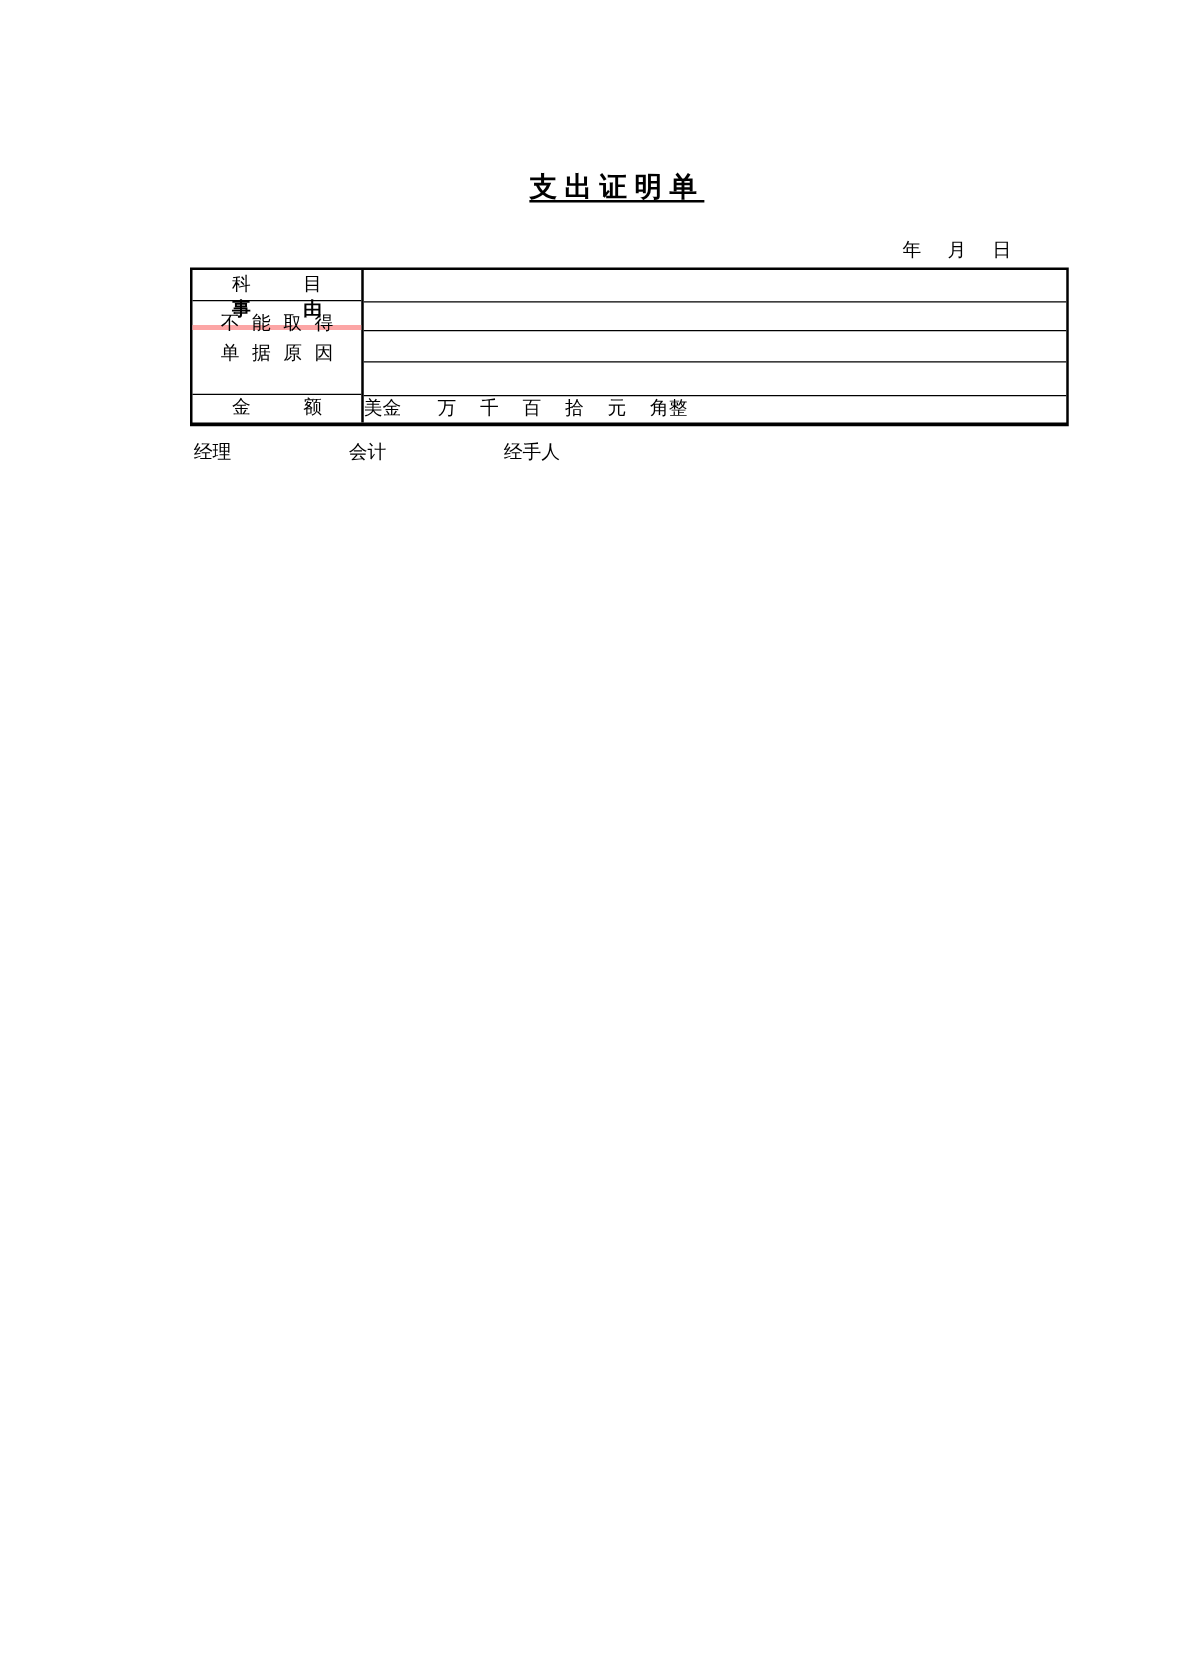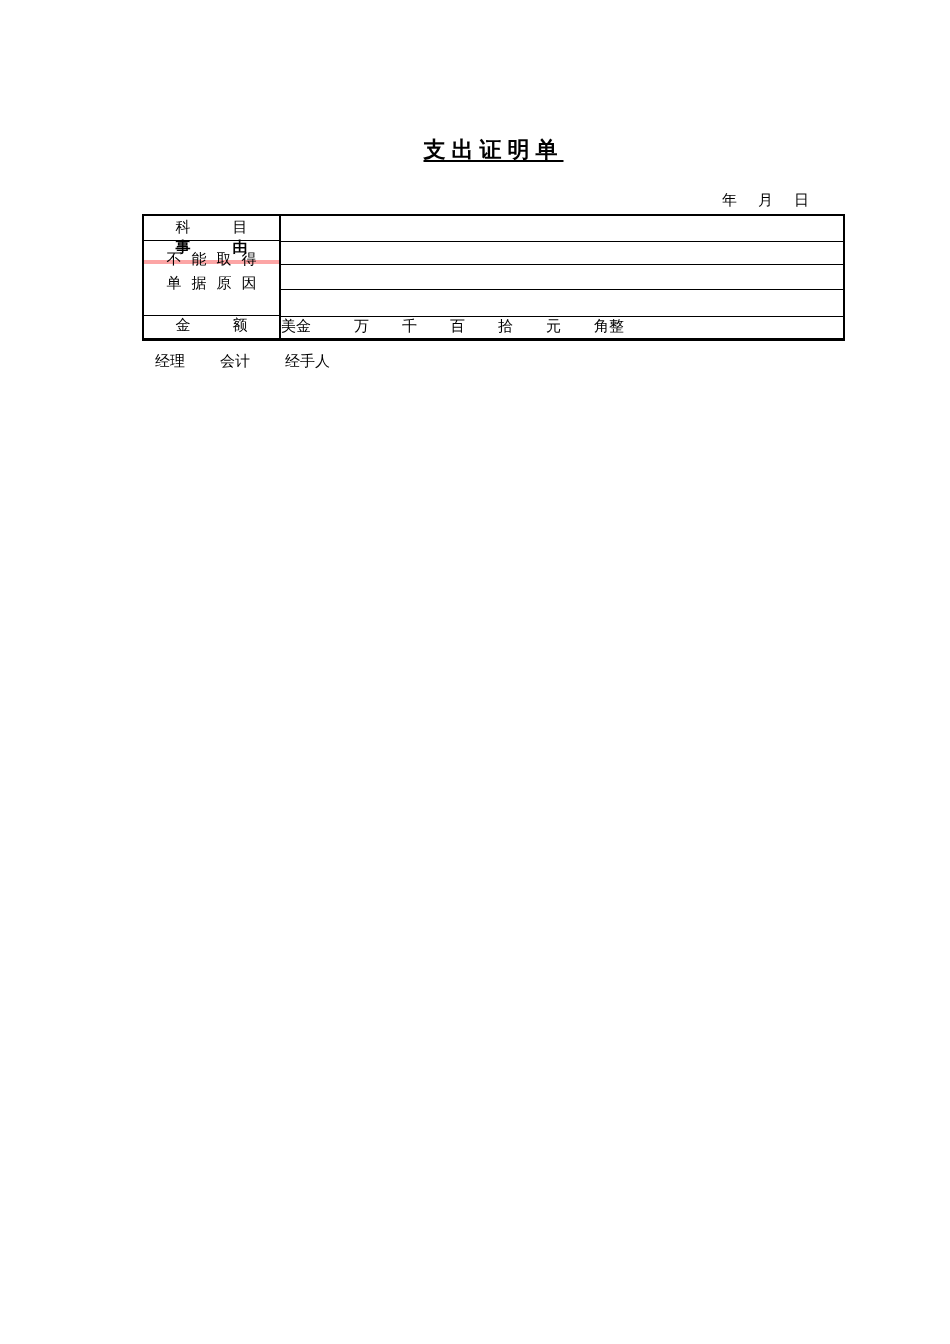--- a/index.html
+++ b/index.html
@@ -40,21 +40,21 @@
     position: absolute;
     left: 722px;
     top: 191px;
     display: flex;
     gap: 21px;
     white-space: nowrap;
   }
   
   .form {
     position: absolute;
-    left: 142px;
+    left: 152px;
     top: 214px;
     width: 703px;
     height: 127px;
     border: 2px solid #000000;
     border-bottom-width: 3px;
     box-sizing: border-box;
     display: flex;
   }
   .col-labels {
     width: 137px;
@@ -103,32 +103,32 @@
   }
   .rcell { box-sizing: border-box; }
   .rcell-1 { height: 26px; border-bottom: 1px solid #000000; }
   .rcell-2 { height: 23px; border-bottom: 1px solid #000000; }
   .rcell-3 { height: 25px; border-bottom: 1px solid #000000; }
   .rcell-4 { height: 27px; border-bottom: 1px solid #000000; }
   .rcell-5 {
     flex: 1;
     display: flex;
     align-items: center;
-    gap: 33px;
+    gap: 19px;
     padding-bottom: 2px;
     white-space: nowrap;
   }
   .currency { margin-right: 10px; }
   
   .signatures {
     position: absolute;
     left: 155px;
     top: 352px;
     display: flex;
-    gap: 35px;
+    gap: 94px;
     white-space: nowrap;
   }
 </style>
 </head>
 <body>
 
 <div class="page">
 
   <div class="title">
     <span class="title-text">支出证明单</span>

